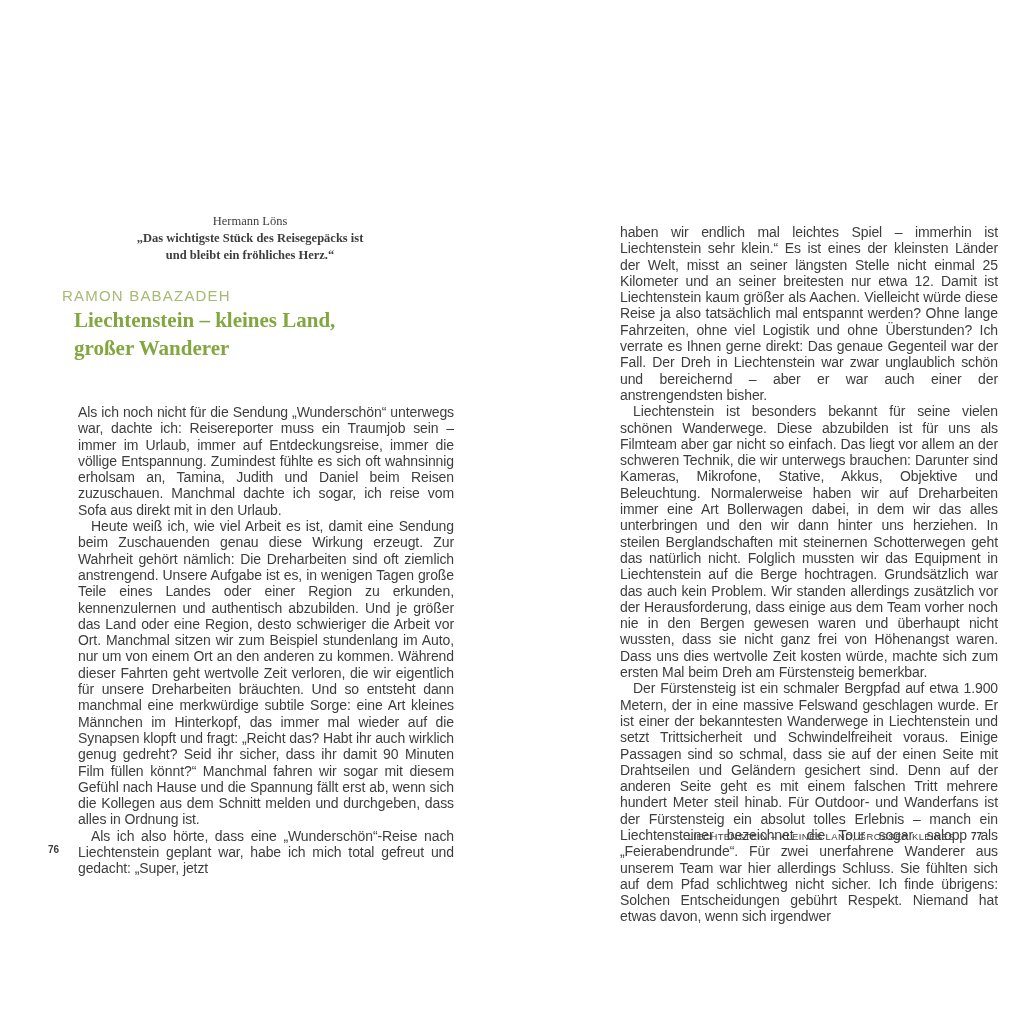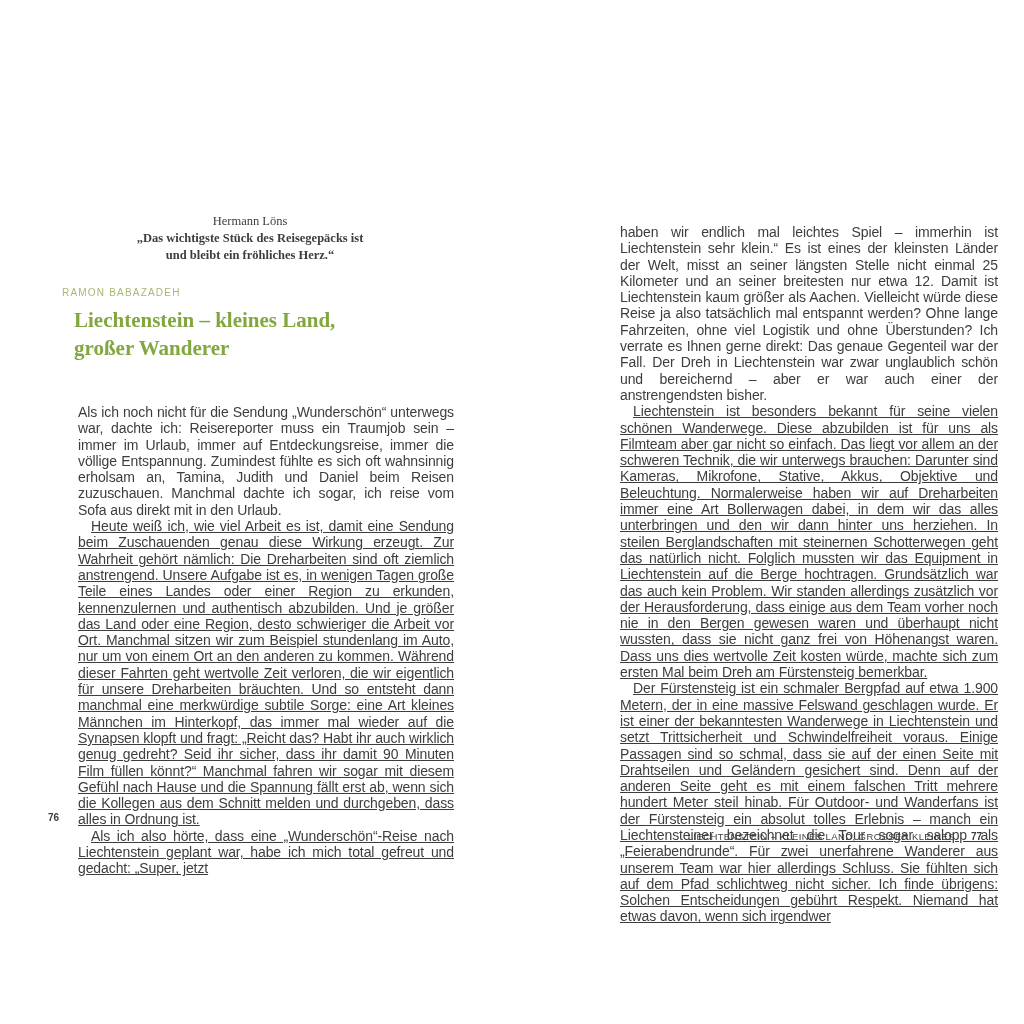--- a/index.html
+++ b/index.html
@@ -31,21 +31,21 @@
     line-height: 17px;
     color: var(--ink);
   }
   .epigraph-quote { font-weight: 700; font-family: Liberation Serif, serif; }
 
   .kicker {
     position: absolute;
     top: 287px;
     left: 0;
     font-family: "Liberation Sans", sans-serif;
-    font-size: 10px;
+    font-size: 15px;
     font-weight: 400;
     letter-spacing: 1.2px;
     color: var(--kicker);
   }
 
   .chapter-title {
     position: absolute;
     top: 306px;
     left: 12px;
     margin: 0;
@@ -61,31 +61,31 @@
     left: 16px;
     width: 100%;
     font-family: "Liberation Sans", sans-serif;
     font-size: 14px;
     line-height: 16.3px;
     letter-spacing: -0.1px;
     color: var(--ink);
     text-align: justify;
   }
   .body p { margin: 0; }
-  .body p.indent { text-indent: 13px; text-decoration: underline; }
+  .body p.indent { text-indent: 13px; }
   .body-left  { top: 404px; }
   .body-right { top: 224px; }
 
   .folio {
     font-family: "Liberation Sans", sans-serif;
     font-size: 10px;
     font-weight: 700;
     color: var(--ink);
   }
-  .folio-left { position: absolute; top: 812px; left: -14px; text-align: center; }
+  .folio-left { position: absolute; top: 844px; left: -14px; text-align: center; }
 
   .footer-right {
     position: absolute;
     top: 831px;
     right: 0;
     white-space: nowrap;
     text-align: right;
     font-family: "Liberation Sans", sans-serif;
     font-size: 9.5px;
     letter-spacing: 0.4px;

